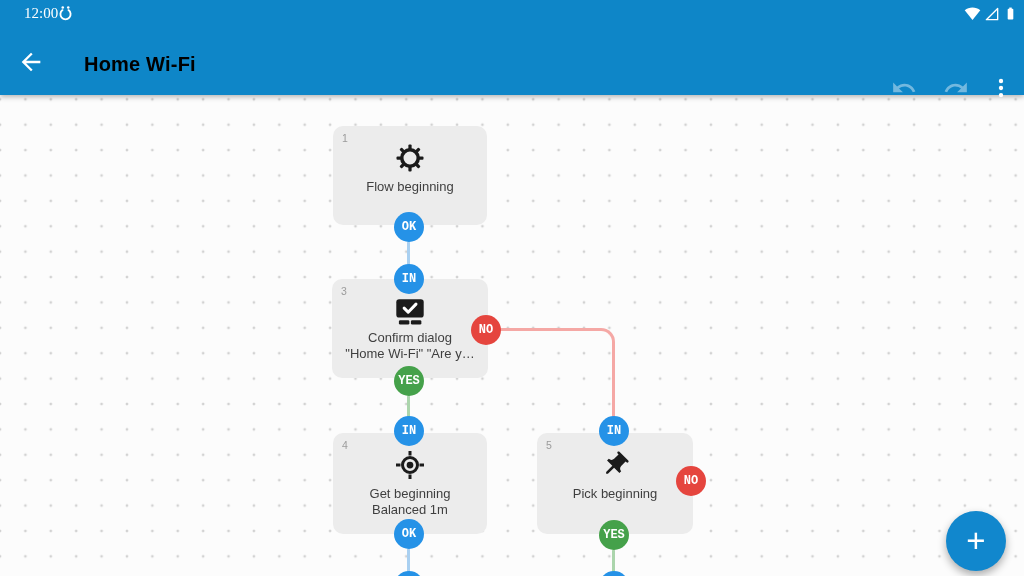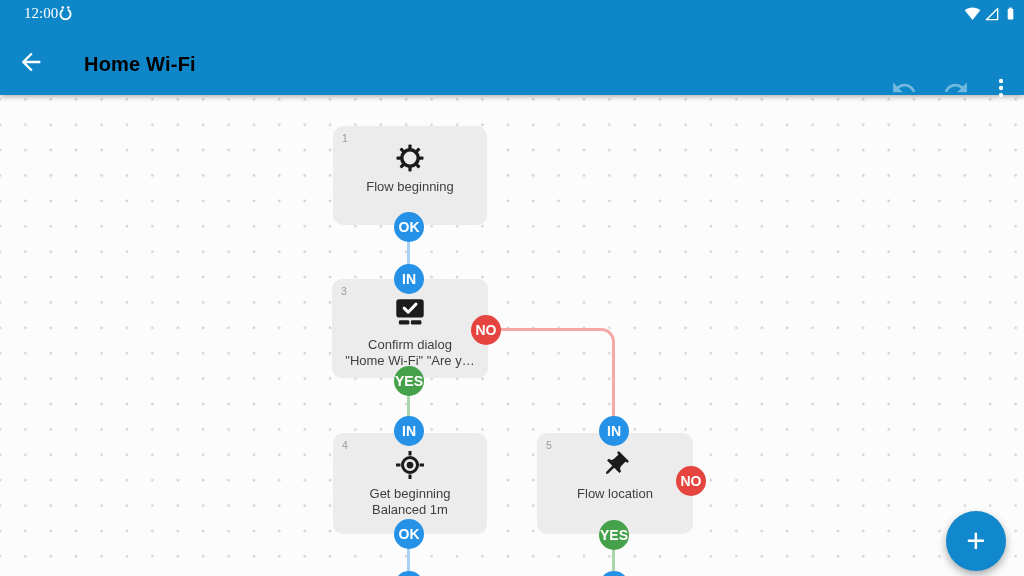--- a/index.html
+++ b/index.html
@@ -31,21 +31,21 @@
            display:flex; flex-direction:column; align-items:center;
            padding-top:17px; color:#3f3f3f; z-index:2; cursor:pointer; }
   .block-num { position:absolute; left:9px; top:6px; font-size:10.5px; color:#9b9b9b; }
   .block-title { font-size:13px; line-height:15.5px; margin-top:6px; text-align:center;
                  white-space:nowrap; }
   .block-sub { font-size:13px; line-height:15.5px; text-align:center; white-space:nowrap; }
 
   
   .port { position:absolute; width:30px; height:30px; border-radius:50%;
           display:flex; align-items:center; justify-content:center;
-          color:#fff; font-size:14px; font-weight:bold; z-index:5; cursor:pointer; }
+          color:#fff; font-size:12px; font-weight:bold; z-index:5; cursor:pointer;font-family:Liberation Mono, monospace; }
   .port-blue  { background:#2592e7; }
   .port-green { background:#45a14a; }
   .port-red   { background:#e5453e; }
 
   
   .conn-v { position:absolute; width:3px; border-radius:2px; z-index:1; }
   .conn-blue  { background:#a9d0f1; }
   .conn-green { background:#abd5ac; }
   .conn-red-l { position:absolute; border-top:3px solid #f5a8a5; border-right:3px solid #f5a8a5;
                 border-top-right-radius:14px; z-index:1; }
@@ -142,21 +142,21 @@
   <div class="block" style="left:332px; top:184px; width:156px; height:99px;">
     <span class="block-num">3</span>
     <span>
       <svg width="32" height="30" viewBox="0 0 24 23">
         <rect x="1.5" y="2.5" width="21" height="14" rx="2.2" fill="#1b1b1b"></rect>
         <path d="M7.5 9.3l3.1 3.1 6-6.2" stroke="#fff" stroke-width="2.3" fill="none" stroke-linecap="round" stroke-linejoin="round"></path>
         <rect x="3.5" y="18.5" width="8" height="3.4" rx="1" fill="#1b1b1b"></rect>
         <rect x="12.7" y="18.5" width="8" height="3.4" rx="1" fill="#1b1b1b"></rect>
       </svg>
     </span>
-    <div class="block-title" style="margin-top:11px;text-align:right;">Confirm dialog</div>
+    <div class="block-title" style="margin-top:4px;text-align:right;">Confirm dialog</div>
     <div class="block-sub">"Home Wi-Fi" "Are y…</div>
   </div>
 
   <div class="block" style="left:333px; top:338px; width:154px; height:101px;">
     <span class="block-num">4</span>
     <span>
       <svg width="30" height="30" viewBox="0 0 24 24">
         <circle cx="12" cy="12" r="6" fill="none" stroke="#1b1b1b" stroke-width="2.4"></circle>
         <circle cx="12" cy="12" r="2.7" fill="#1b1b1b"></circle>
         <line x1="12" y1="0.8" x2="12" y2="4.4" stroke="#1b1b1b" stroke-width="2.4"></line>
@@ -169,21 +169,21 @@
     <div class="block-sub">Balanced 1m</div>
   </div>
 
   <div class="block" style="left:537px; top:338px; width:156px; height:101px;">
     <span class="block-num">5</span>
     <span>
       <svg width="30" height="30" viewBox="0 0 24 24">
         <path transform="rotate(45 12 12)" d="M16 9V4h1c.55 0 1-.45 1-1s-.45-1-1-1H7c-.55 0-1 .45-1 1s.45 1 1 1h1v5c0 1.66-1.34 3-3 3v2h5.97v7l1 1 1-1v-7H19v-2c-1.66 0-3-1.34-3-3z" fill="#1b1b1b"></path>
       </svg>
     </span>
-    <div class="block-title">Flow location</div>
+    <div class="block-title">Pick beginning</div>
   </div>
 
   <div class="port port-blue" style="left:394px; top:117px;">OK</div>
 
   <div class="port port-blue" style="left:394px; top:169px;">IN</div>
   <div class="port port-red" style="left:471px; top:220px;">NO</div>
   <div class="port port-green" style="left:394px; top:271px;">YES</div>
 
   <div class="port port-blue" style="left:394px; top:321px;">IN</div>
   <div class="port port-blue" style="left:394px; top:424px;">OK</div>

